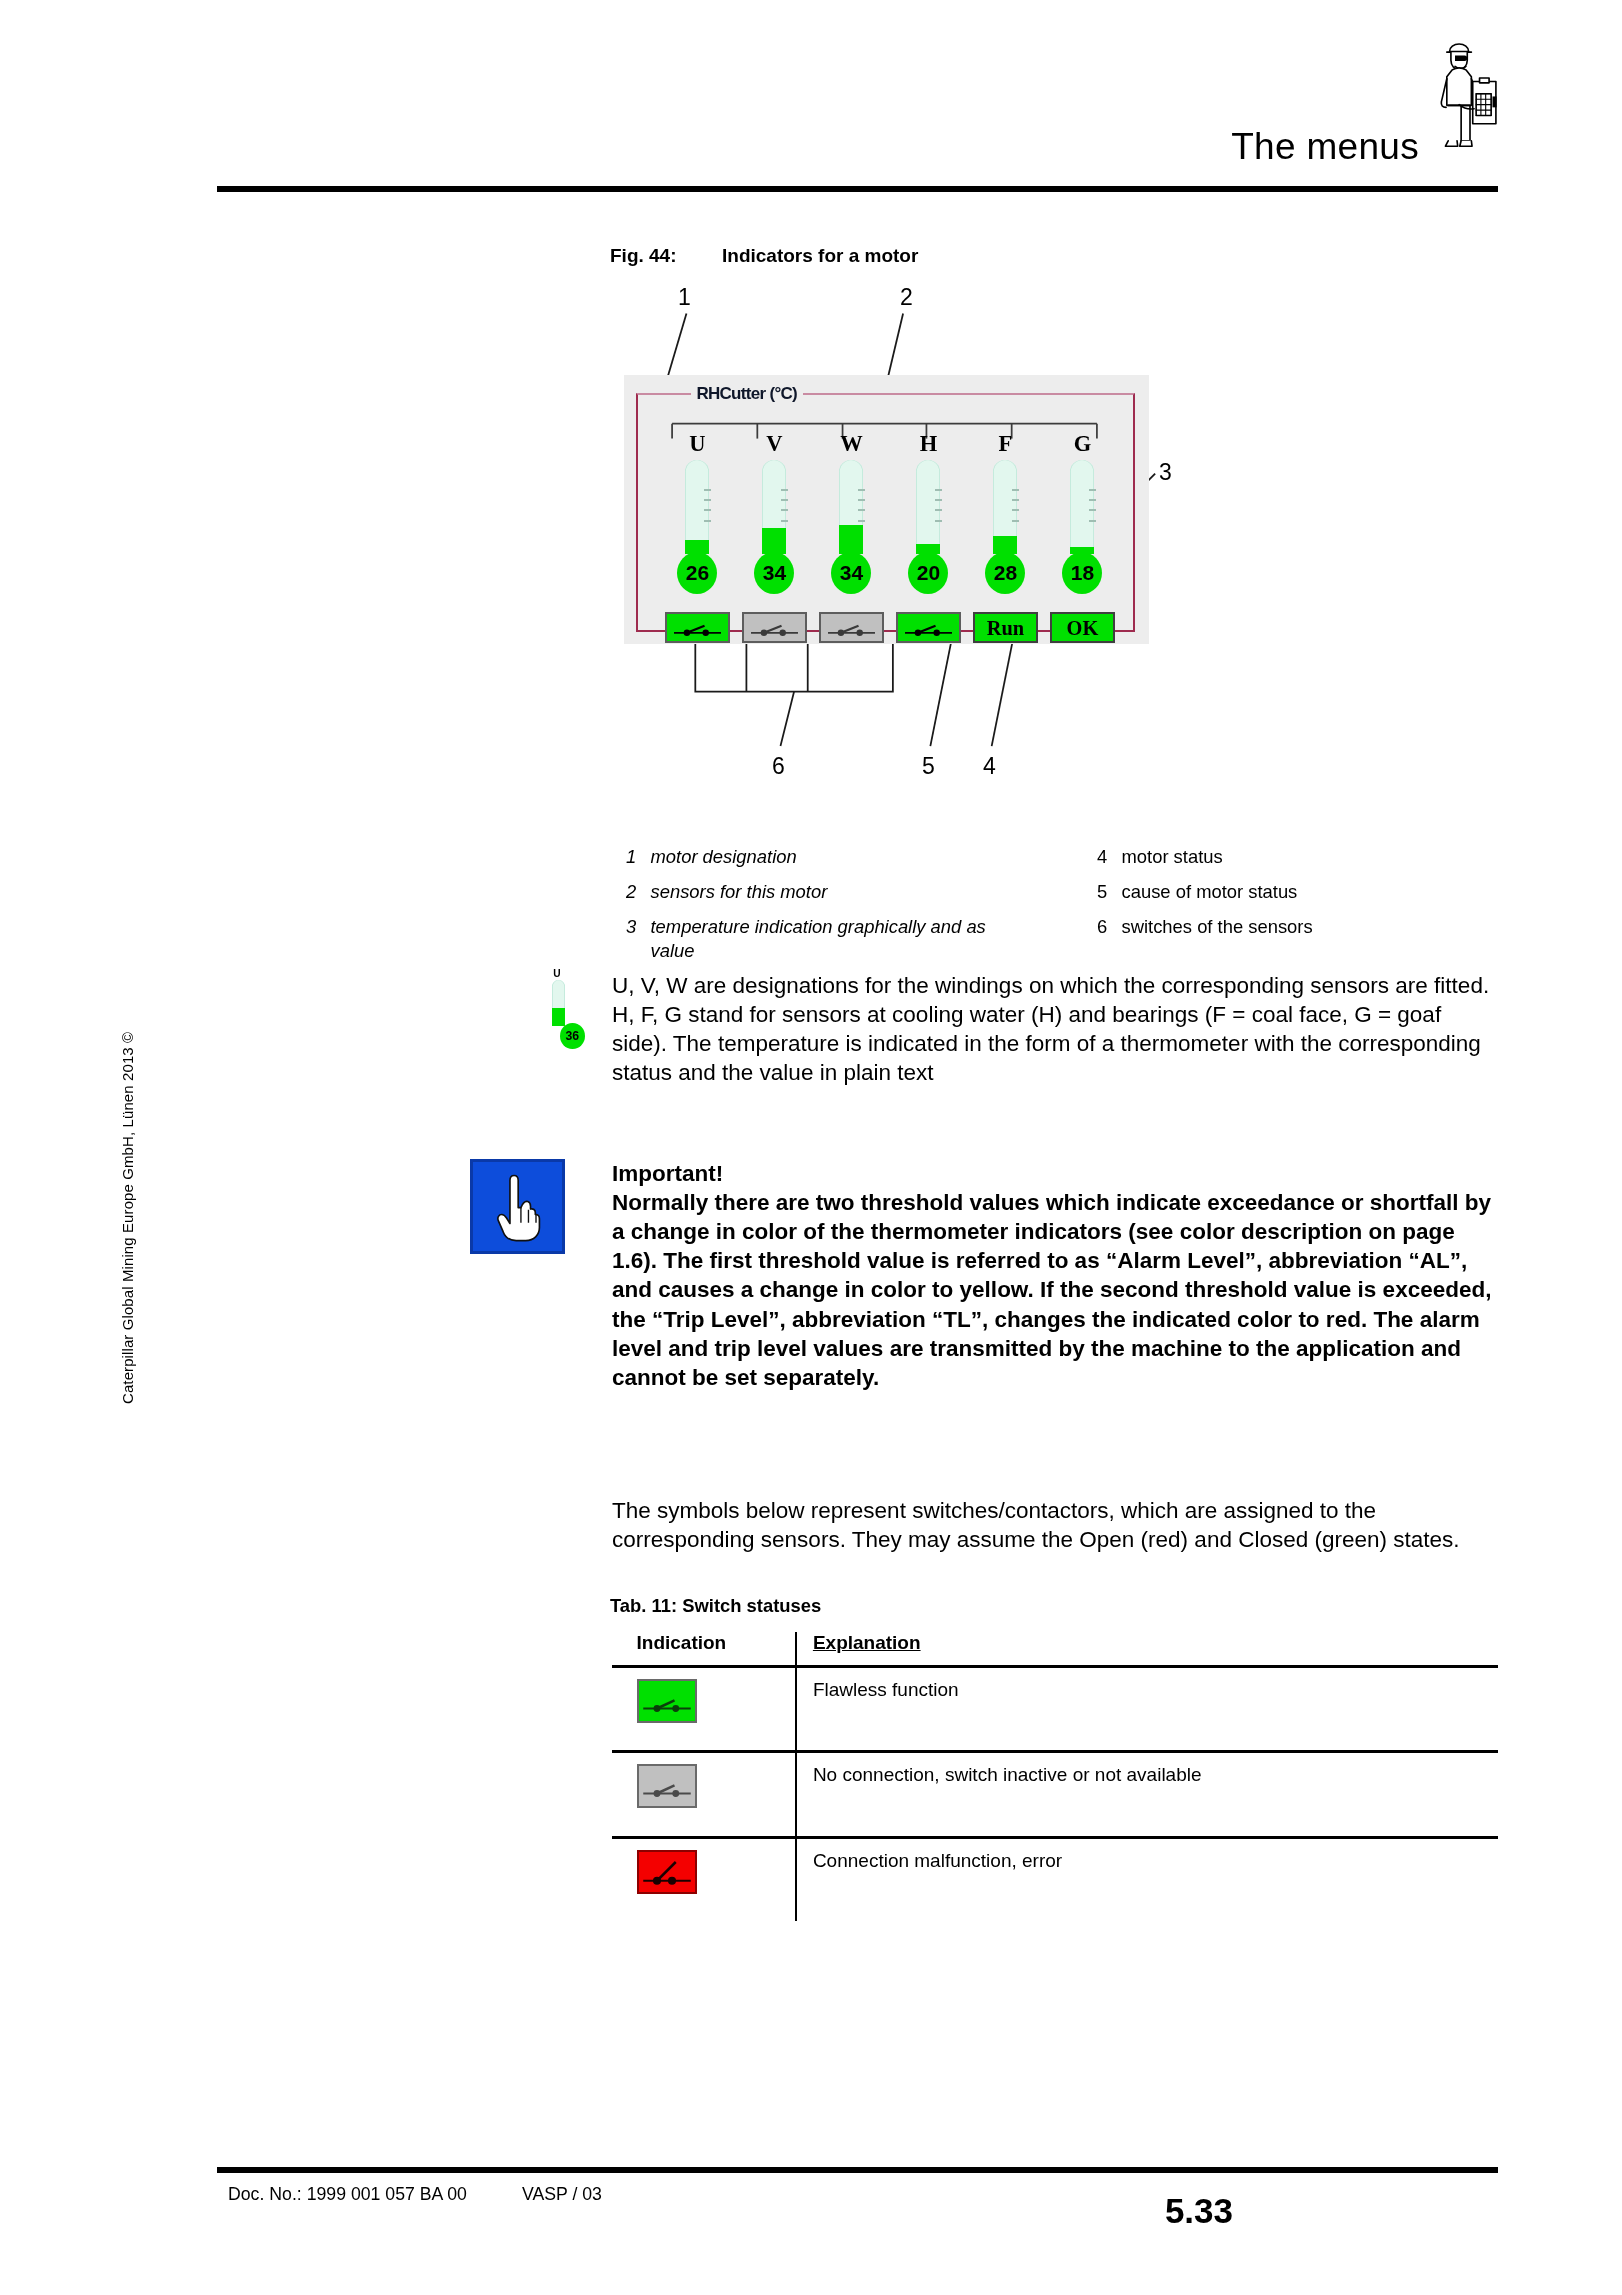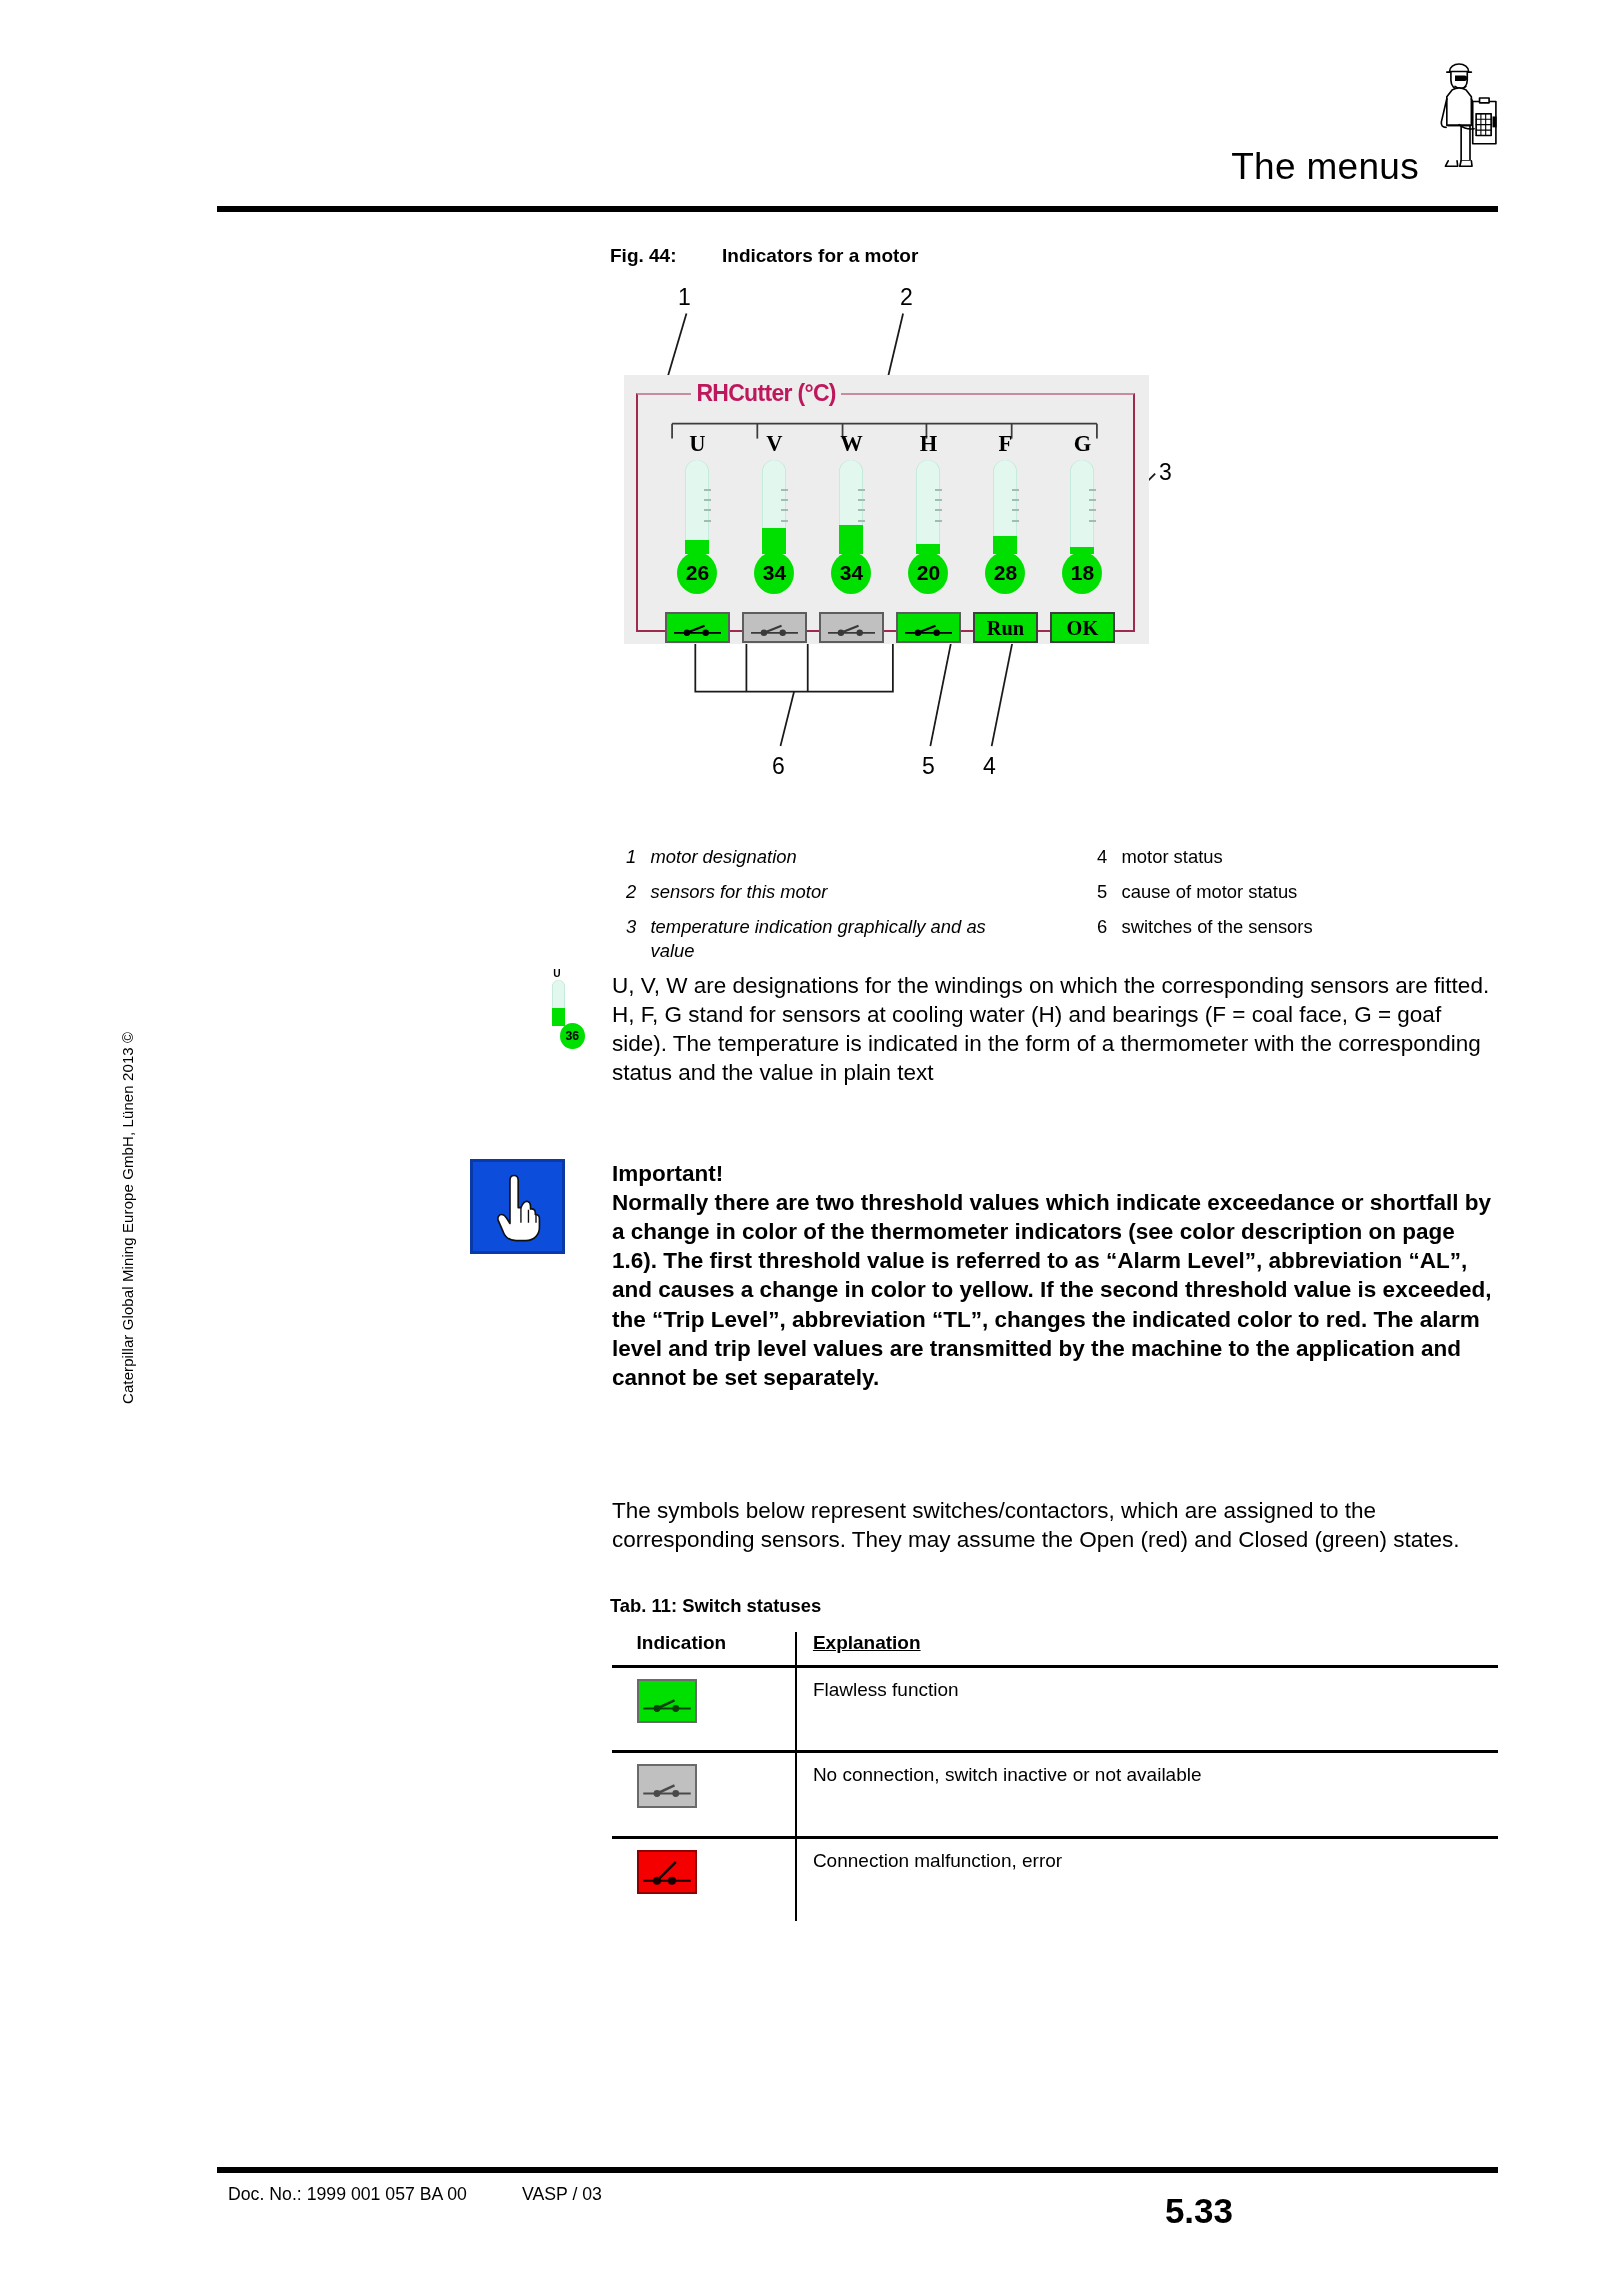--- a/index.html
+++ b/index.html
@@ -6,21 +6,21 @@
   body {
     width:1623px; height:2295px;
     background:#ffffff;
     font-family:"Liberation Sans", sans-serif;
     color:#000;
     position:relative;
     overflow:hidden;
   }
 
   
-  #header { position:absolute; left:0; top:0; width:1623px; height:204px;margin-top:20px; }
+  #header { position:absolute; left:0; top:0; width:1623px; height:204px; }
   #header-title {
     position:absolute; right:204px; top:126px;
     font-size:37px; letter-spacing:0.3px; color:#000; white-space:nowrap;
   }
   #miner-icon { position:absolute; right:123px; top:31px; width:75px; height:150px; }
   #header-rule {
     position:absolute; left:217px; top:186px; width:1281px; height:6.1px;
     background:#000;
   }
 
@@ -62,21 +62,21 @@
   #group-box {
     position:absolute; left:12.3px; top:18.4px;
     width:499px; height:239px;
     border:2.7px solid #9e2b4e;
     border-top:2.7px solid #c98ba2;
     box-sizing:border-box;
   }
   #group-title {
     position:absolute; left:53px; top:-1.4px;
     background:#ededed; padding:0 5.5px;
-    font-size:23px; font-weight:bold; color:#be185d;
+    font-size:17px; font-weight:bold; color:#0f172a;
     letter-spacing:-0.7px; white-space:nowrap;
     transform:translateY(-52%);
   }
 
   
   #sensor-row {
     position:absolute; left:27px; top:38px;
     width:450px; height:172px;
     display:flex; justify-content:space-between;
   }

